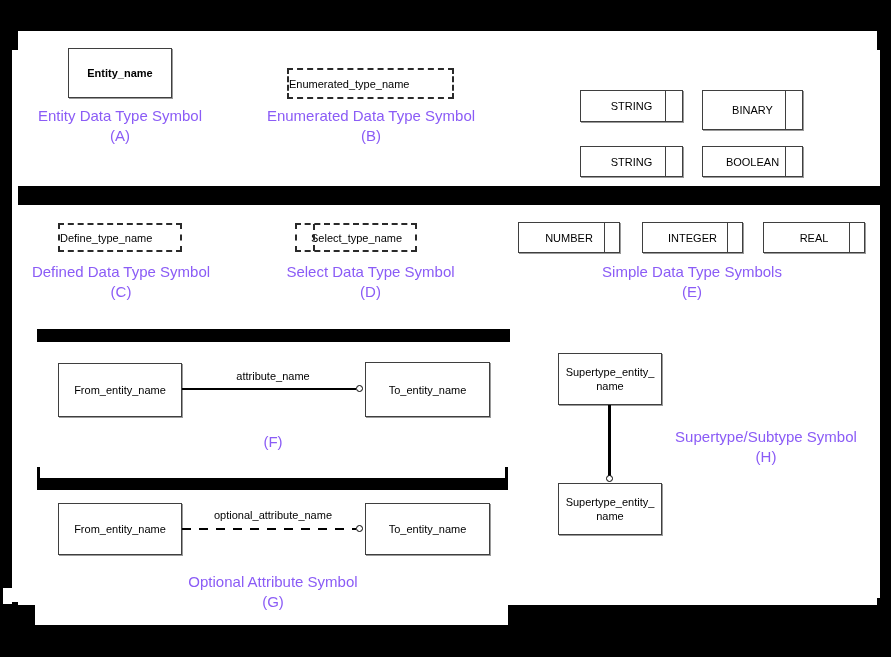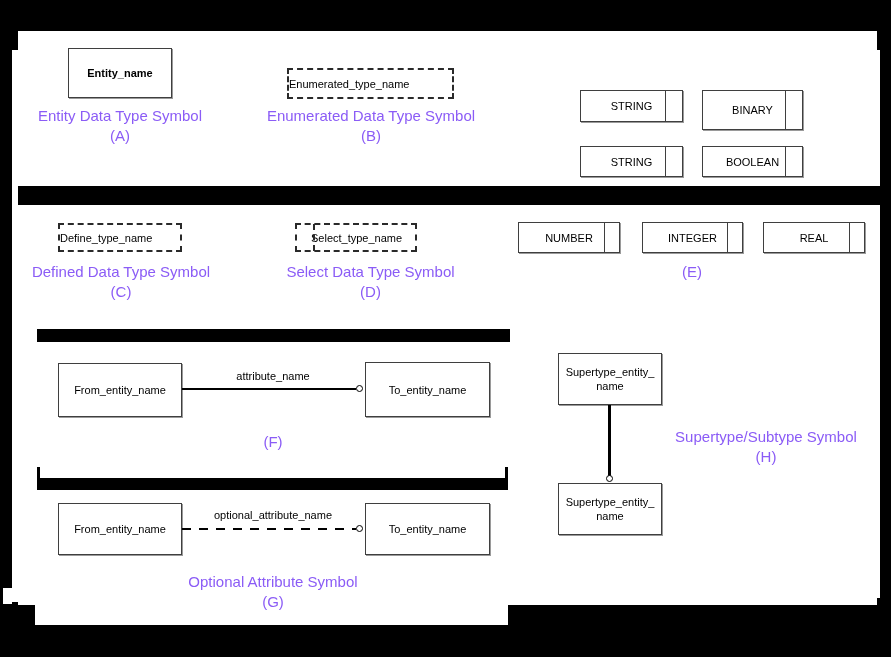--- a/index.html
+++ b/index.html
@@ -95,20 +95,21 @@
   </div>
   <div class="node typebox" style="left:642px;top:222px;width:101px;height:31px;">
     <span>INTEGER</span>
     <span class="vline" style="right:14px;"></span>
   </div>
   <div class="node typebox" style="left:763px;top:222px;width:102px;height:31px;">
     <span>REAL</span>
     <span class="vline" style="right:14px;"></span>
   </div>
   <div class="caption" style="left:582px;top:262px;width:220px;">
+    <div>Simple Data Type Symbols</div>
     <div>(E)</div>
   </div>
 
   <div class="blackbar" style="left:37px;top:329px;width:473px;height:13px;"></div>
 
   <div class="node" style="left:58px;top:363px;width:124px;height:54px;">
     <span>From_entity_name</span>
   </div>
   <div class="line" style="left:182px;top:388px;width:174px;height:1.5px;"></div>
   <div class="circle" style="left:356px;top:385px;"></div>

